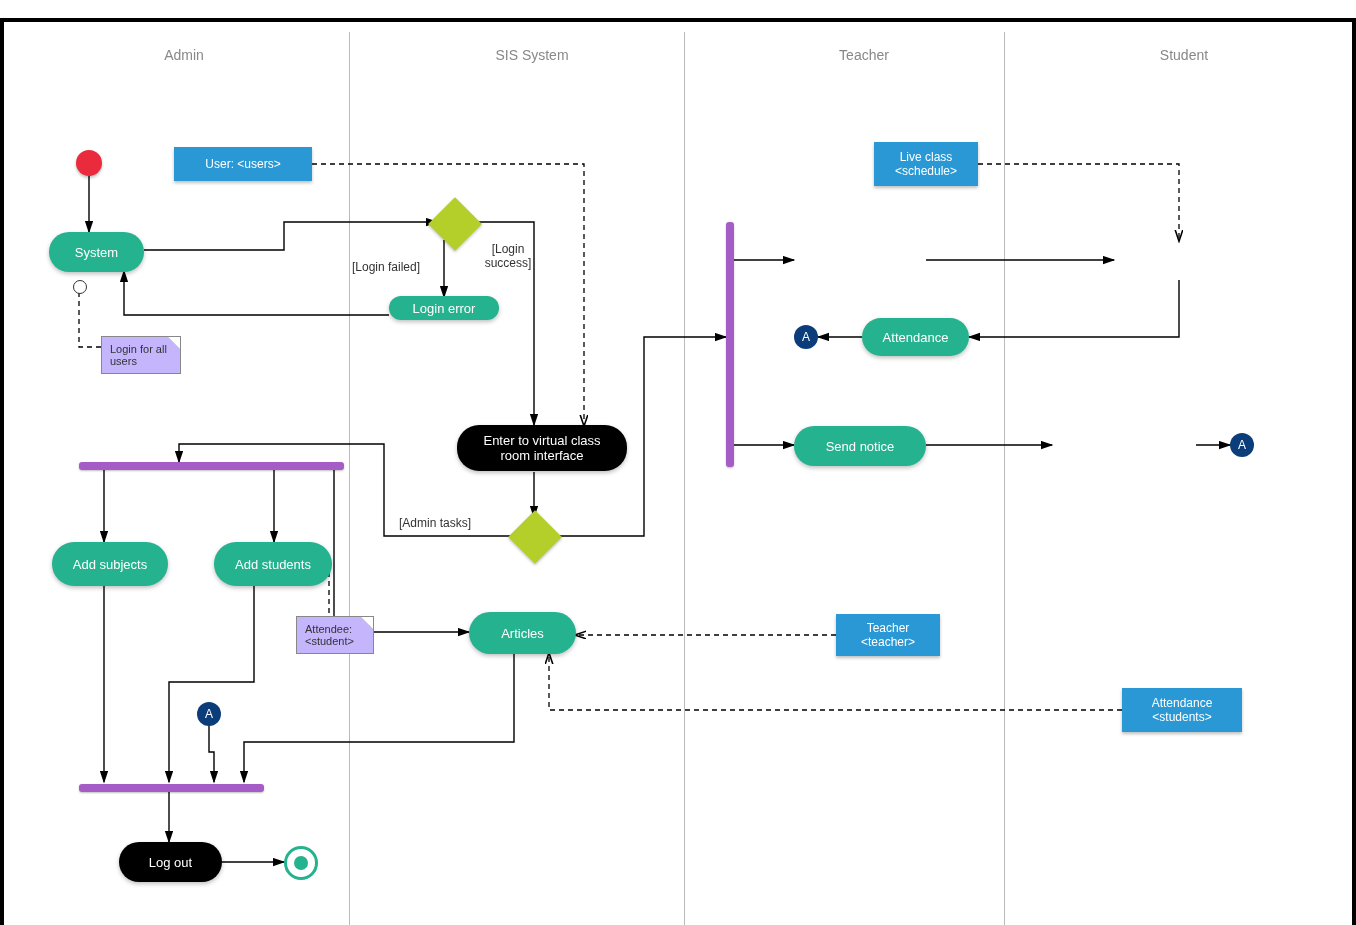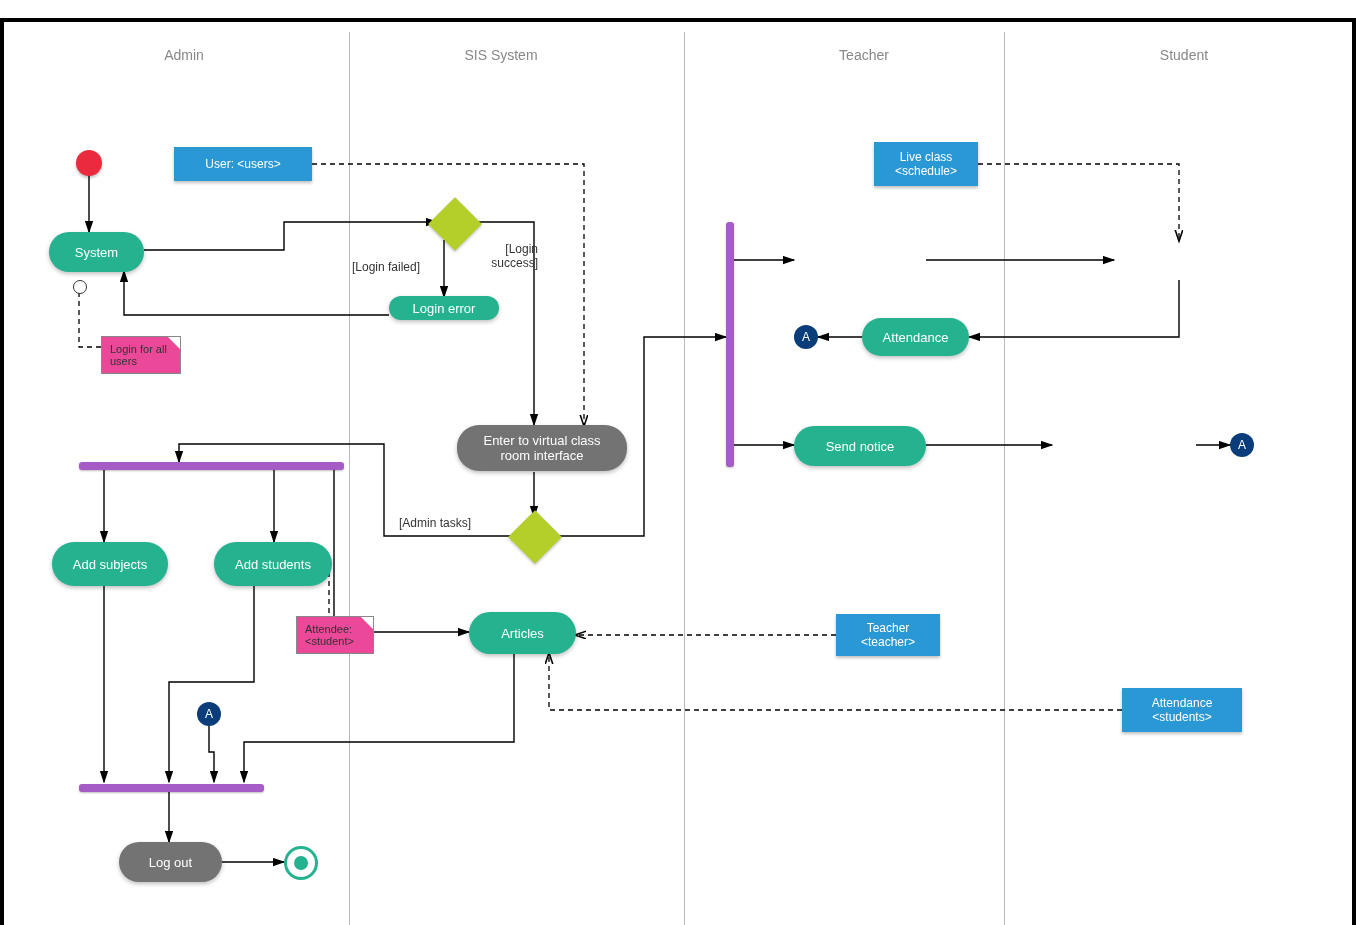--- a/index.html
+++ b/index.html
@@ -2,23 +2,23 @@
 <html><head>
 <meta charset="utf-8">
 <style>
   html, body { margin:0; padding:0; font-family:"Segoe UI",Arial,sans-serif; background:#fff; }
   .frame { position:relative; width:1356px; height:925px; border:4px solid #000; box-sizing:border-box; overflow:hidden;margin-top:18px; }
   .canvas { position:absolute; left:0; top:0; width:100%; height:100%; }
   .lane-label { position:absolute; top:25px; font-size:14px; color:#888; text-align:center; width:200px; }
   .lane-sep { position:absolute; top:10px; bottom:10px; width:0; border-left:1px solid #bbb; }
 
   .activity { position:absolute; background:#24b28f; color:#fff; border-radius:22px; box-shadow:0 2px 4px rgba(0,0,0,0.25); display:flex; align-items:center; justify-content:center; font-size:13px; text-align:center; padding:0 10px; box-sizing:border-box; }
-  .activity.orange { background:#737373; }
+  .activity.orange { background:#000000; }
   .obj { position:absolute; background:#2a98d4; color:#fff; font-size:12px; display:flex; align-items:center; justify-content:center; text-align:center; padding:4px 16px; box-sizing:border-box; box-shadow:0 2px 3px rgba(0,0,0,0.25); }
-  .note { position:absolute; background:#ec4899; border:1px solid #888; font-size:11px; color:#333; padding:6px 8px; box-sizing:border-box; }
+  .note { position:absolute; background:#c4b5fd; border:1px solid #888; font-size:11px; color:#333; padding:6px 8px; box-sizing:border-box; }
   .note::after { content:""; position:absolute; top:0; right:0; width:0; height:0; border-top:12px solid #fff; border-left:12px solid transparent; }
   .note::before { content:""; position:absolute; top:0; right:0; width:0; height:0; border-top:12px solid #888; border-left:12px solid transparent; }
 
   .diamond { position:absolute; width:38px; height:38px; background:#b4cf2a; transform:rotate(45deg); box-shadow:1px 1px 3px rgba(0,0,0,0.25); }
   .initial { position:absolute; width:26px; height:26px; background:#ea2a3d; border-radius:50%; box-shadow:0 2px 3px rgba(0,0,0,0.25); }
   .final-outer { position:absolute; width:28px; height:28px; border:3px solid #24b28f; border-radius:50%; display:flex; align-items:center; justify-content:center; }
   .final-inner { width:14px; height:14px; background:#24b28f; border-radius:50%; }
   .conn { position:absolute; width:24px; height:24px; background:#0b3d7a; color:#fff; border-radius:50%; display:flex; align-items:center; justify-content:center; font-size:12px; font-weight:500; }
   .hollow { position:absolute; width:12px; height:12px; background:#fff; border:1px solid #333; border-radius:50%; }
   .fork { position:absolute; background:#a65cc6; border-radius:3px; box-shadow:0 1px 2px rgba(0,0,0,0.25); }
@@ -27,21 +27,21 @@
 
   svg.edges { position:absolute; left:0; top:0; width:100%; height:100%; pointer-events:none; }
 </style>
 </head>
 <body>
 
 <div class="frame">
   <div class="canvas">
 
     <div class="lane-label" style="left:80px">Admin</div>
-    <div class="lane-label" style="left:397px">SIS System</div>
+    <div class="lane-label" style="left:428px">SIS System</div>
     <div class="lane-label" style="left:760px">Teacher</div>
     <div class="lane-label" style="left:1080px">Student</div>
 
     <div class="lane-sep" style="left:345px"></div>
     <div class="lane-sep" style="left:680px"></div>
     <div class="lane-sep" style="left:1000px"></div>
 
     <svg class="edges" viewBox="0 0 1348 917">
       <defs>
         <marker id="ah" markerWidth="10" markerHeight="10" refX="8" refY="3" orient="auto">
@@ -150,17 +150,17 @@
     <div class="conn" style="left:1226px; top:411px">A</div>
 
     <div class="final-outer" style="left:280px; top:824px">
         <div class="final-inner"></div>
       </div>
 
     <div class="note" style="left:97px; top:314px; width:80px">Login for all users</div>
     <div class="note" style="left:292px; top:594px; width:78px">Attendee: &lt;student&gt;</div>
 
     <div class="guard" style="left:348px; top:238px">[Login failed]</div>
-    <div class="guard" style="left:474px; top:220px; width:60px; white-space:normal; text-align:right">[Login success]</div>
+    <div class="guard" style="left:474px; top:220px; width:60px; white-space:normal; text-align:center">[Login success]</div>
     <div class="guard" style="left:395px; top:494px">[Admin tasks]</div>
 
   </div>
 </div>
 
 </body></html>

